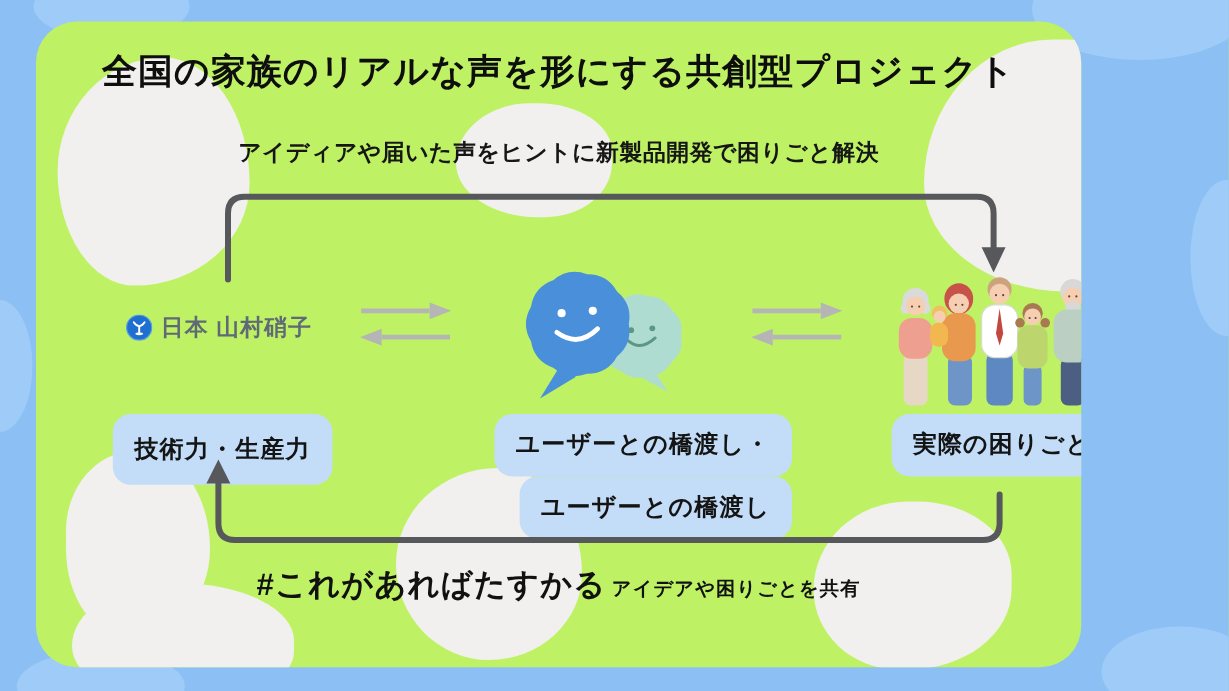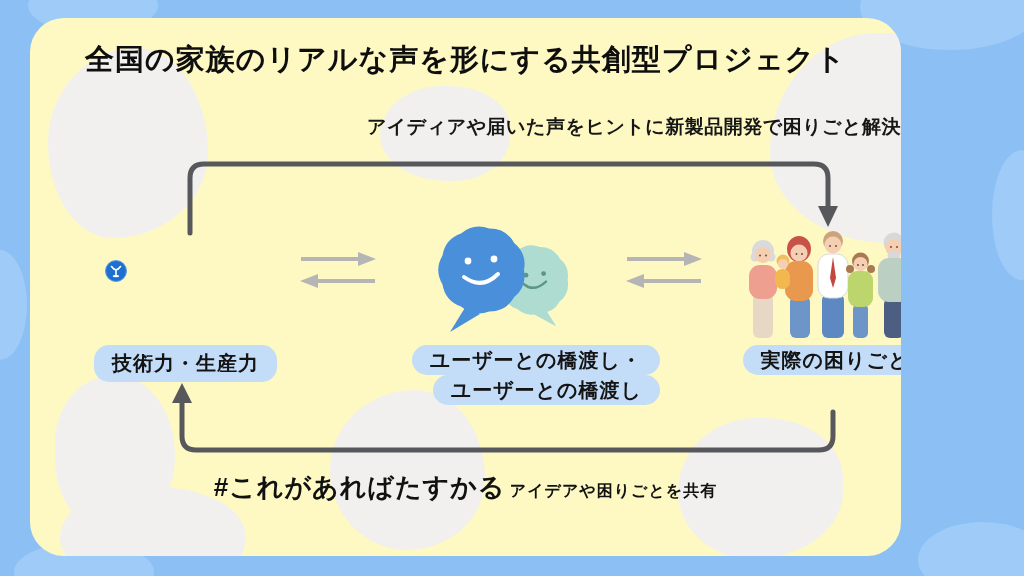--- a/index.html
+++ b/index.html
@@ -4,41 +4,41 @@
 <style>
   html,body{margin:0;padding:0;}
   body{
     width:1024px;height:576px;position:relative;overflow:hidden;
     background:#8cc0f5;
     font-family:"Liberation Sans","DejaVu Sans",sans-serif;
   }
   .bg-blob{position:absolute;background:#9ecbf7;}
   .card{
     position:absolute;left:30px;top:18px;width:871px;height:538px;
-    background:#fef9c3;border-radius:34px;overflow:hidden;
+    background:#bef264;border-radius:34px;overflow:hidden;
   }
   .card-blob{position:absolute;background:#f1f0ee;}
   .abs{position:absolute;}
   .title{
     left:0;top:22px;width:100%;text-align:center;
     font-size:29px;font-weight:800;color:#0e0e0e;letter-spacing:1px;
   }
   .subtitle{
-    left:0;top:96px;width:100%;text-align:right;
+    left:0;top:96px;width:100%;text-align:center;
     font-size:19px;font-weight:700;color:#161616;letter-spacing:0.5px;
   }
   .logo-row{left:75px;top:242px;display:flex;align-items:center;gap:7px;}
   .logo-text{font-size:19px;font-weight:600;color:#5f6a76;letter-spacing:1px;white-space:nowrap;}
   .wordmark{
     left:390px;top:288px;width:180px;text-align:center;
     font-size:23px;font-weight:800;color:#4d4d4d;letter-spacing:1px;
   }
   .pill{
     display:inline-block;background:#c3dcf7;border-radius:15px;
-    padding:5px 18px;font-size:20px;font-weight:800;color:#141414;
+    padding:16px 18px;font-size:20px;font-weight:800;color:#141414;
     letter-spacing:1px;white-space:nowrap;
   }
   .pill-left{left:64px;top:327px;}
   .pill-center{left:330px;top:327px;width:300px;text-align:right;line-height:1;}
   .pill-right{left:680px;top:327px;width:250px;text-align:center;line-height:1;}
   .pill-stack .pill{margin-top:0;}
   .bottom-line{
     left:0;top:452px;width:100%;text-align:center;color:#111;white-space:nowrap;
   }
   .hashtag{font-size:26px;font-weight:800;letter-spacing:1px;}
@@ -78,20 +78,21 @@
   <div class="abs logo-row">
     <span>
       <svg width="22" height="22" viewBox="0 0 22 22">
         <circle cx="11" cy="11" r="10.5" fill="#1e6fd0"></circle>
         <circle cx="11" cy="11" r="10.5" fill="none" stroke="#5ba0e6" stroke-width="1"></circle>
         <path d="M6.5 6.5 Q11 13 15.5 6.5" fill="none" stroke="#ffffff" stroke-width="1.6" stroke-linecap="round"></path>
         <rect x="10.2" y="9.5" width="1.6" height="6" fill="#ffffff"></rect>
         <ellipse cx="11" cy="16.2" rx="3.2" ry="1.1" fill="#ffffff"></ellipse>
       </svg>
     </span>
+    <span class="logo-text">日本 山村硝子</span>
   </div>
 
   <div class="abs" style="left:268px;top:230px;">
     <svg width="80" height="44" viewBox="0 0 80 44">
       <line x1="3" y1="11" x2="60" y2="11" stroke="#b5b5b5" stroke-width="4"></line>
       <polygon points="60,4 78,11 60,18" fill="#b5b5b5"></polygon>
       <line x1="77" y1="33" x2="20" y2="33" stroke="#b5b5b5" stroke-width="4"></line>
       <polygon points="20,26 2,33 20,40" fill="#b5b5b5"></polygon>
     </svg>
   </div>

